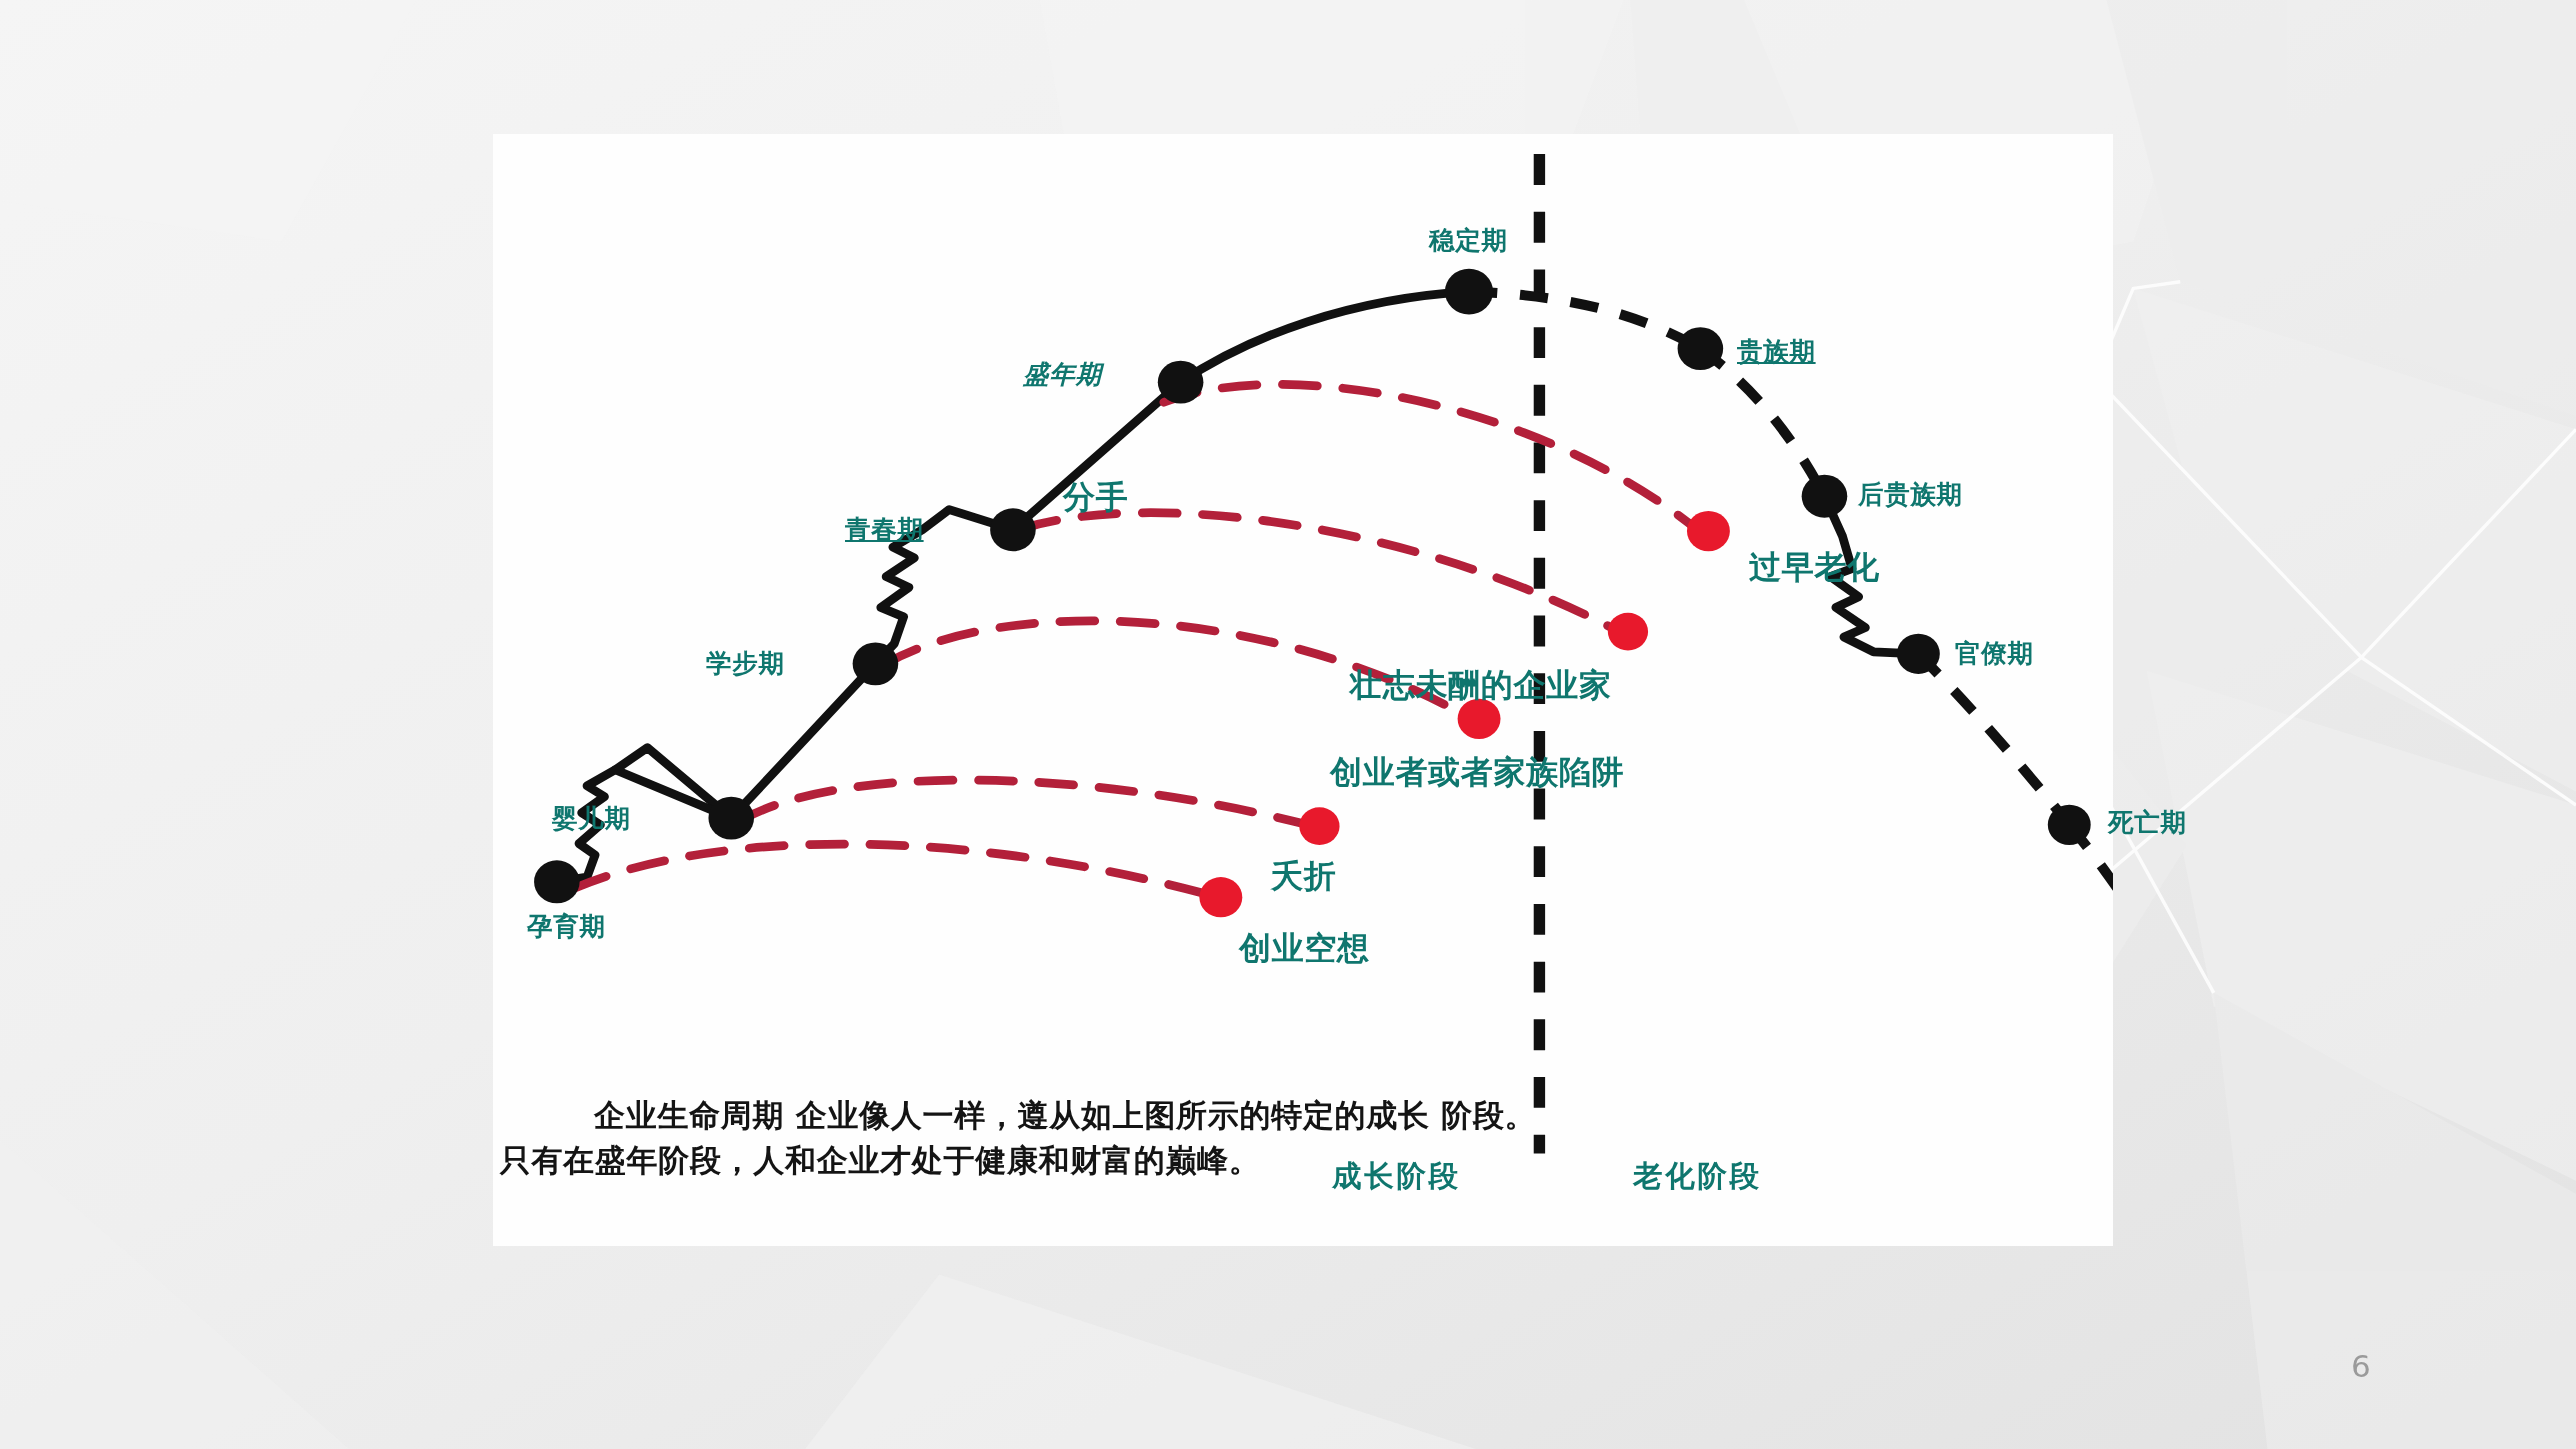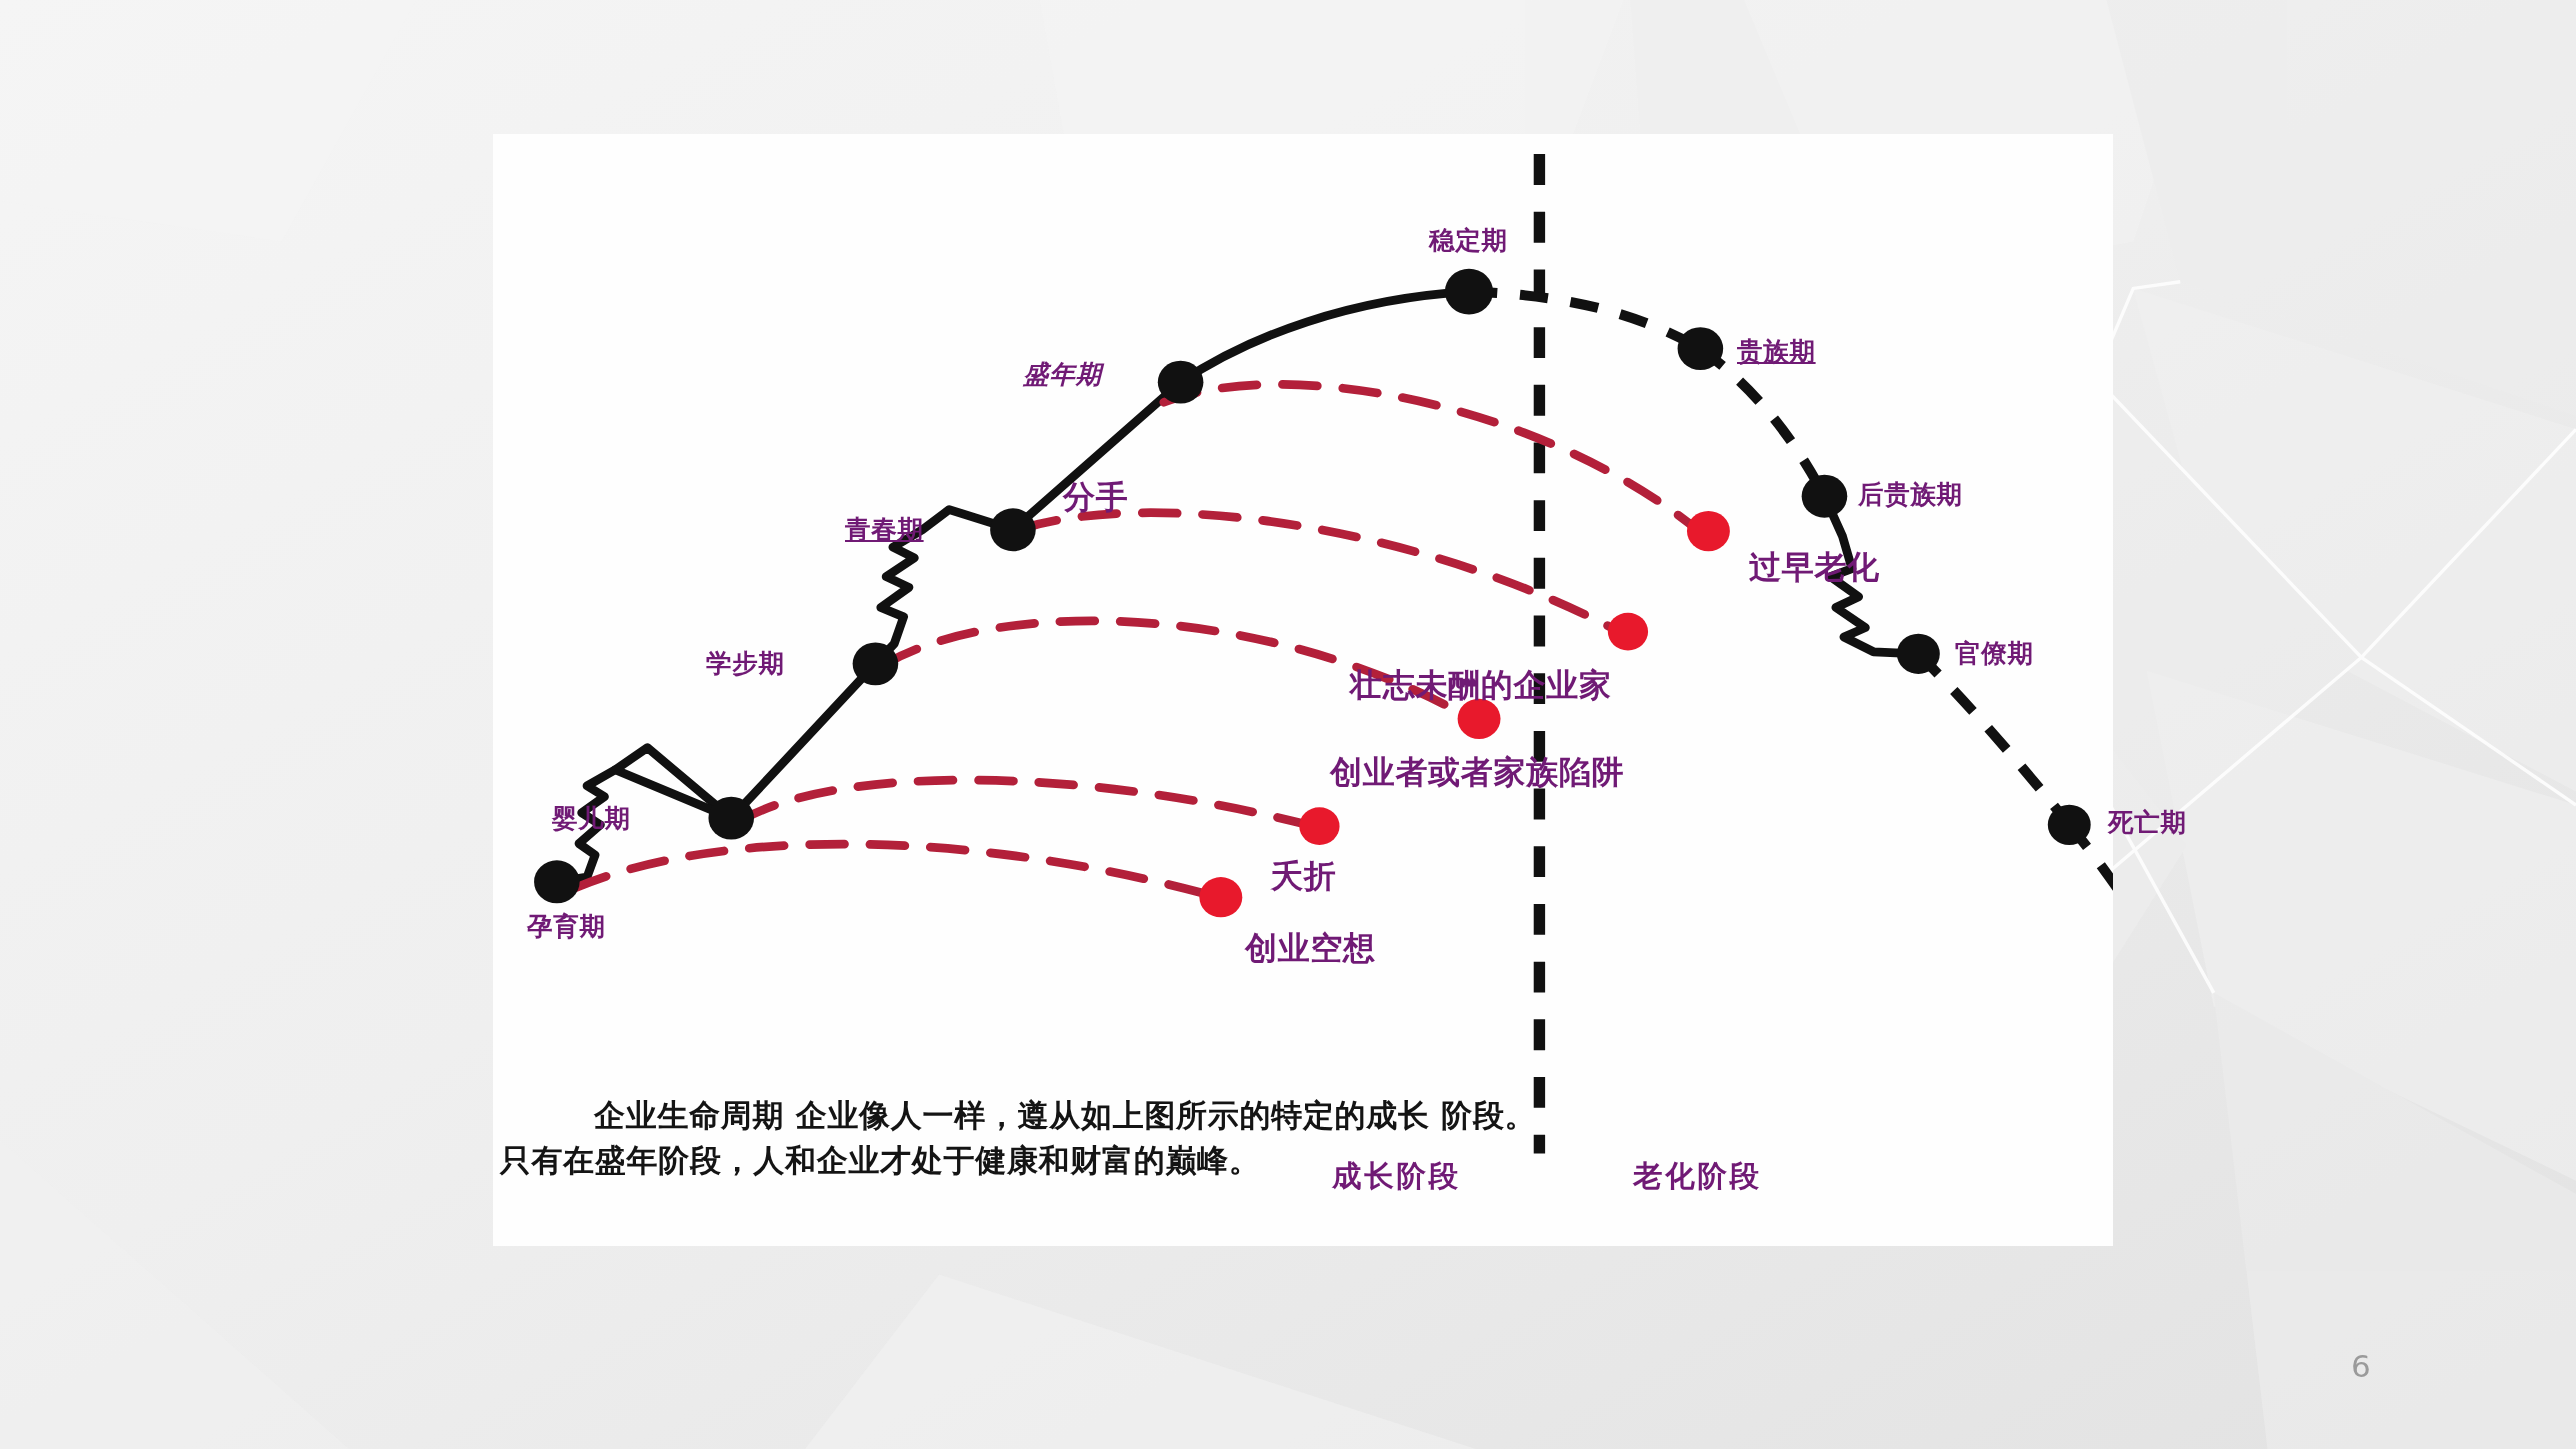--- a/index.html
+++ b/index.html
@@ -9,21 +9,21 @@
     background:#ececec;
   }
   #slide{position:absolute;inset:0;overflow:hidden;}
   .bg-layer{position:absolute;inset:0;}
   .panel{
     position:absolute;left:493px;top:134px;width:1620px;height:1112px;
     background:#fefefe;
   }
   .diagram{position:absolute;left:0;top:0;width:1620px;height:1112px;}
   .lbl{
-    position:absolute;color:#701a75;font-weight:bold;
+    position:absolute;color:#0f766e;font-weight:bold;
     font-family:"DejaVu Sans","Liberation Sans",sans-serif;
     white-space:nowrap;letter-spacing:0.7px;
   }
   .lbl.node{font-size:25.5px;}
   .lbl.trap{font-size:32px;}
   .lbl.phase{font-size:29.5px;letter-spacing:2.7px;text-align:center;}
   .caption{
     position:absolute;left:493px;top:1093px;width:1877px;
     color:#141414;font-weight:bold;font-size:31px;line-height:1.45;
     letter-spacing:0.7px;
@@ -165,21 +165,21 @@
     <div class="lbl node" style="left:936px;top:89px;">稳定期</div>
 
     <div class="lbl node" style="left:1244px;top:200px;text-decoration:underline;">贵族期</div>
 
     <div class="lbl node" style="left:1365px;top:343px;">后贵族期</div>
 
     <div class="lbl node" style="left:1462px;top:502px;">官僚期</div>
 
     <div class="lbl node" style="left:1615px;top:671px;">死亡期</div>
 
-    <div class="lbl trap" style="left:746px;top:793px;margin-left:6px;">创业空想</div>
+    <div class="lbl trap" style="left:746px;top:793px;">创业空想</div>
 
     <div class="lbl trap" style="left:778px;top:721px;">夭折</div>
 
     <div class="lbl trap" style="left:837px;top:617px;">创业者或者家族陷阱</div>
 
     <div class="lbl trap" style="left:857px;top:530px;">壮志未酬的企业家</div>
 
     <div class="lbl trap" style="left:1256px;top:376px;margin-top:36px;">过早老化</div>
 
     <div class="lbl trap" style="left:570px;top:342px;">分手</div>

